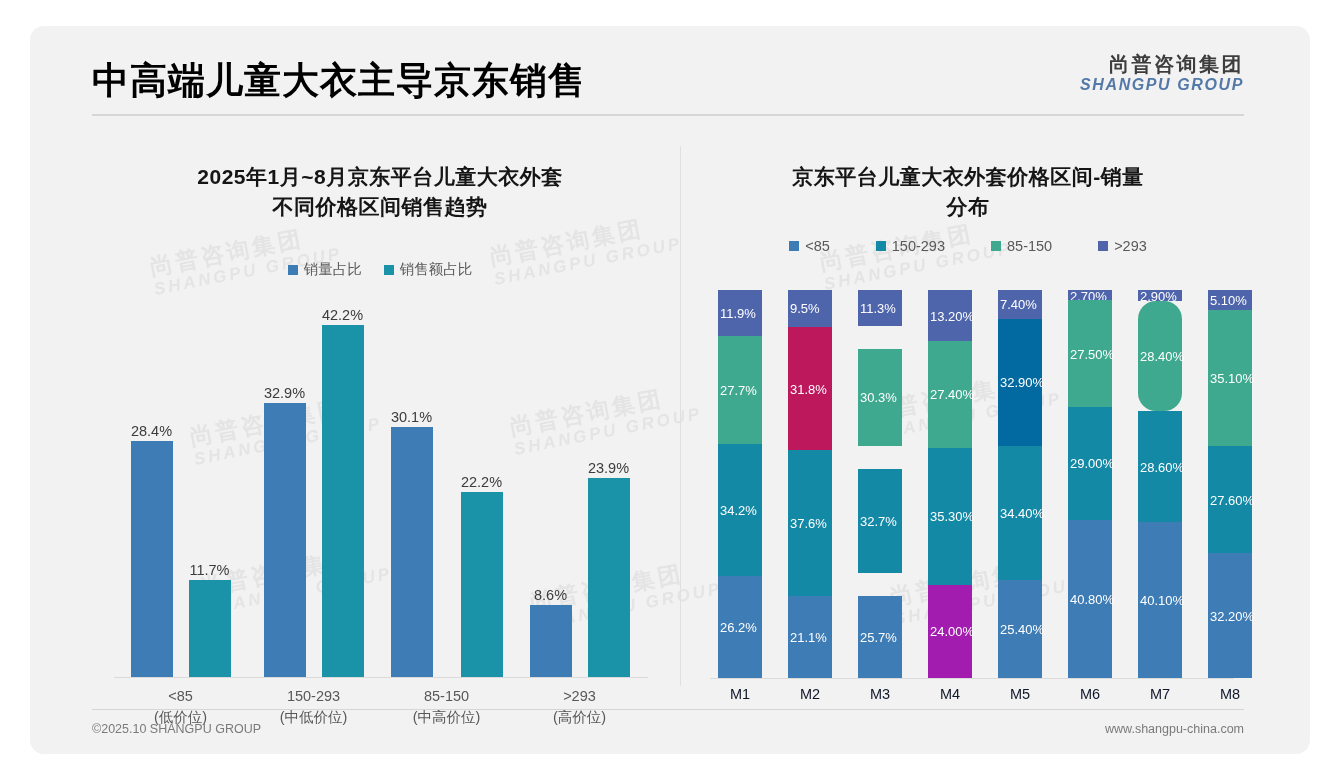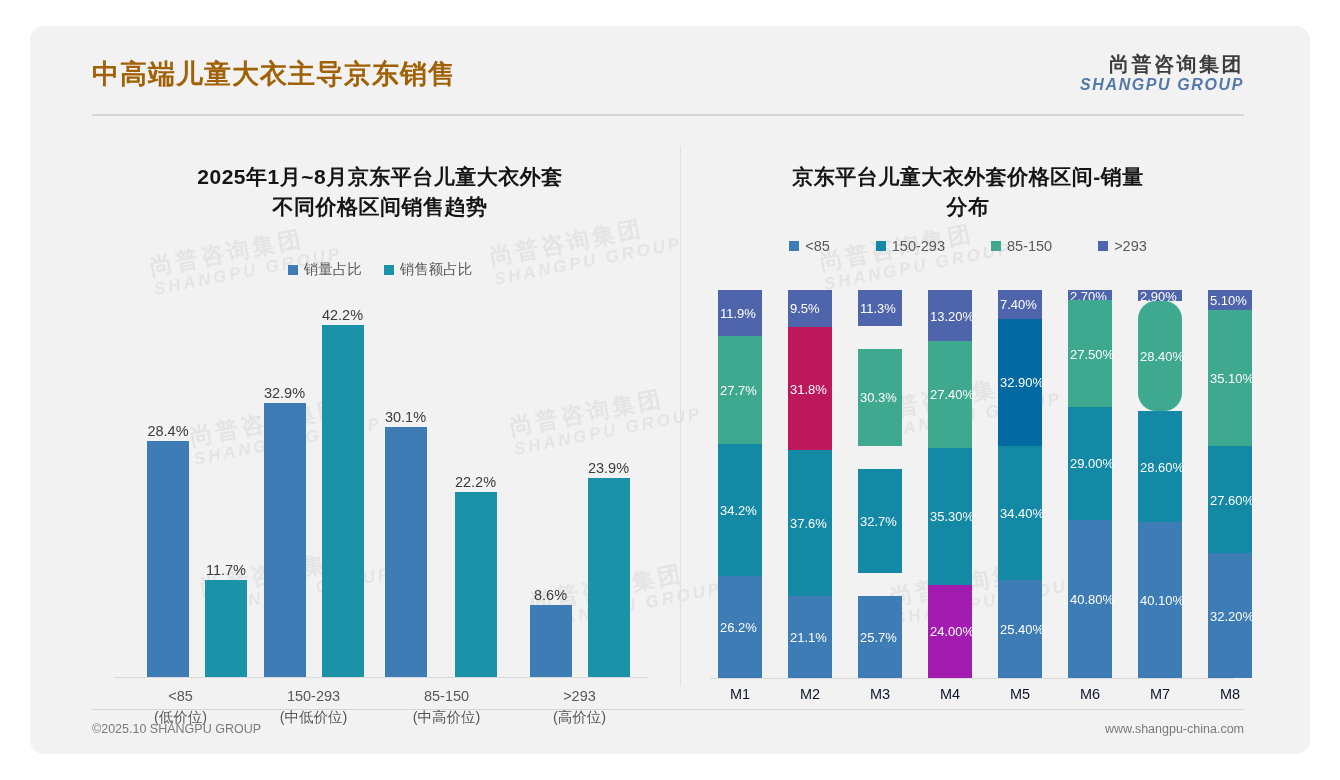--- a/index.html
+++ b/index.html
@@ -15,21 +15,21 @@
     background: #f2f2f2;
     border-radius: 14px;
     overflow: hidden;
   }
   
   #header {
     position: absolute; left: 0; top: 0; width: 100%; height: 92px;
   }
   #slide-title {
     position: absolute; left: 62px; top: 30px;
-    font-size: 27px; font-weight: bold; color: #a16207;
+    font-size: 37px; font-weight: bold; color: #000000;
     letter-spacing: 1px; white-space: nowrap;
   }
   #logo-block {
     position: absolute; right: 66px; top: 28px;
     text-align: right; line-height: 1.05;
   }
   #logo-cn {
     font-size: 20px; font-weight: bold; color: #3d3d3d;
     letter-spacing: 2.5px;
   }
@@ -198,21 +198,21 @@
         <span class="legend-label">销量占比</span>
       </div>
       <div class="legend-item">
         <span class="legend-swatch" style="background:#1a93a8"></span>
         <span class="legend-label">销售额占比</span>
       </div>
     </div>
 
     <div id="plot-left">
 
-      <div class="group" style="left:0px; width:133px;justify-content:flex-end;">
+      <div class="group" style="left:0px; width:133px;">
         <div class="barwrap">
           <span class="bar-label" style="bottom:238px">28.4%</span>
           <div class="bar" style="height:236px;background:#3d7cb5"></div>
         </div>
         <div class="barwrap">
           <span class="bar-label" style="bottom:99px">11.7%</span>
           <div class="bar" style="height:97px;background:#1a93a8"></div>
         </div>
       </div>
 
@@ -220,21 +220,21 @@
         <div class="barwrap">
           <span class="bar-label" style="bottom:276px">32.9%</span>
           <div class="bar" style="height:274px;background:#3d7cb5"></div>
         </div>
         <div class="barwrap">
           <span class="bar-label" style="bottom:354px">42.2%</span>
           <div class="bar" style="height:352px;background:#1a93a8"></div>
         </div>
       </div>
 
-      <div class="group" style="left:260px; width:133px;gap:28px;">
+      <div class="group" style="left:266px; width:133px;gap:28px;">
         <div class="barwrap">
           <span class="bar-label" style="bottom:252px">30.1%</span>
           <div class="bar" style="height:250px;background:#3d7cb5"></div>
         </div>
         <div class="barwrap">
           <span class="bar-label" style="bottom:187px">22.2%</span>
           <div class="bar" style="height:185px;background:#1a93a8"></div>
         </div>
       </div>
 

